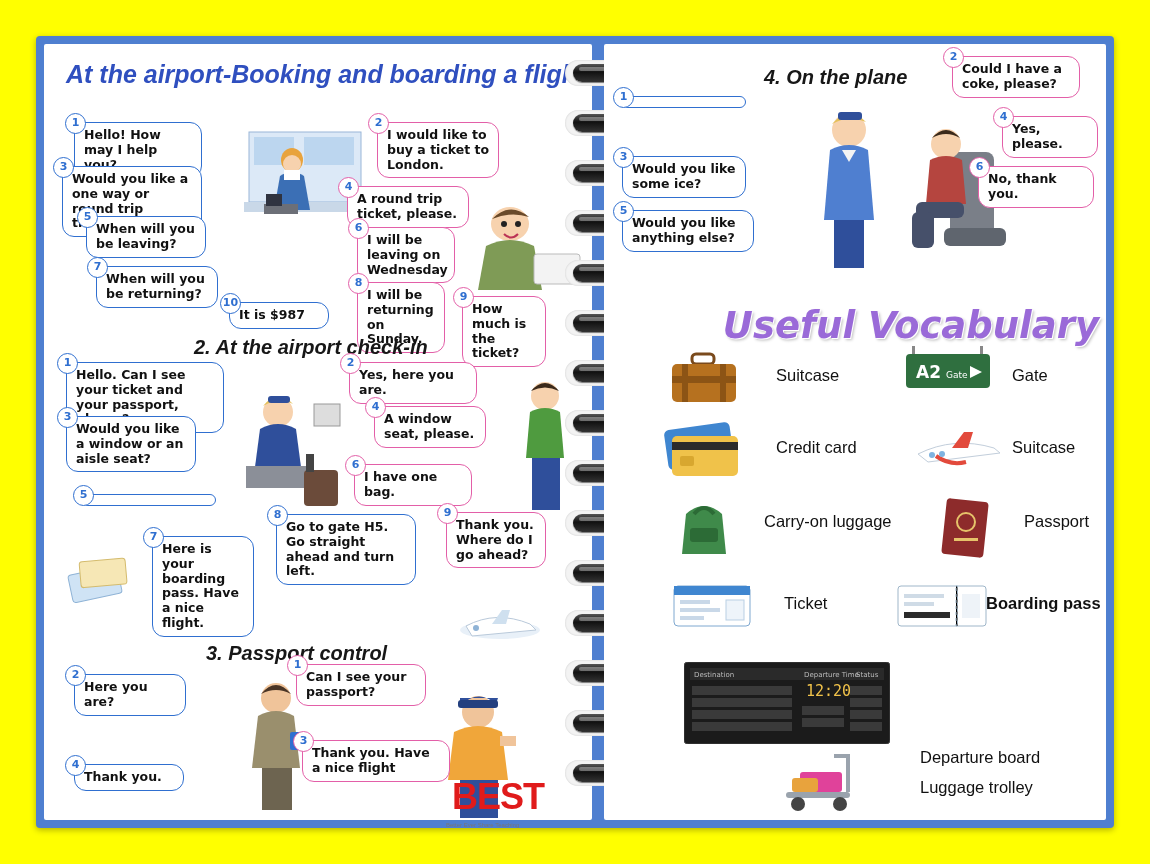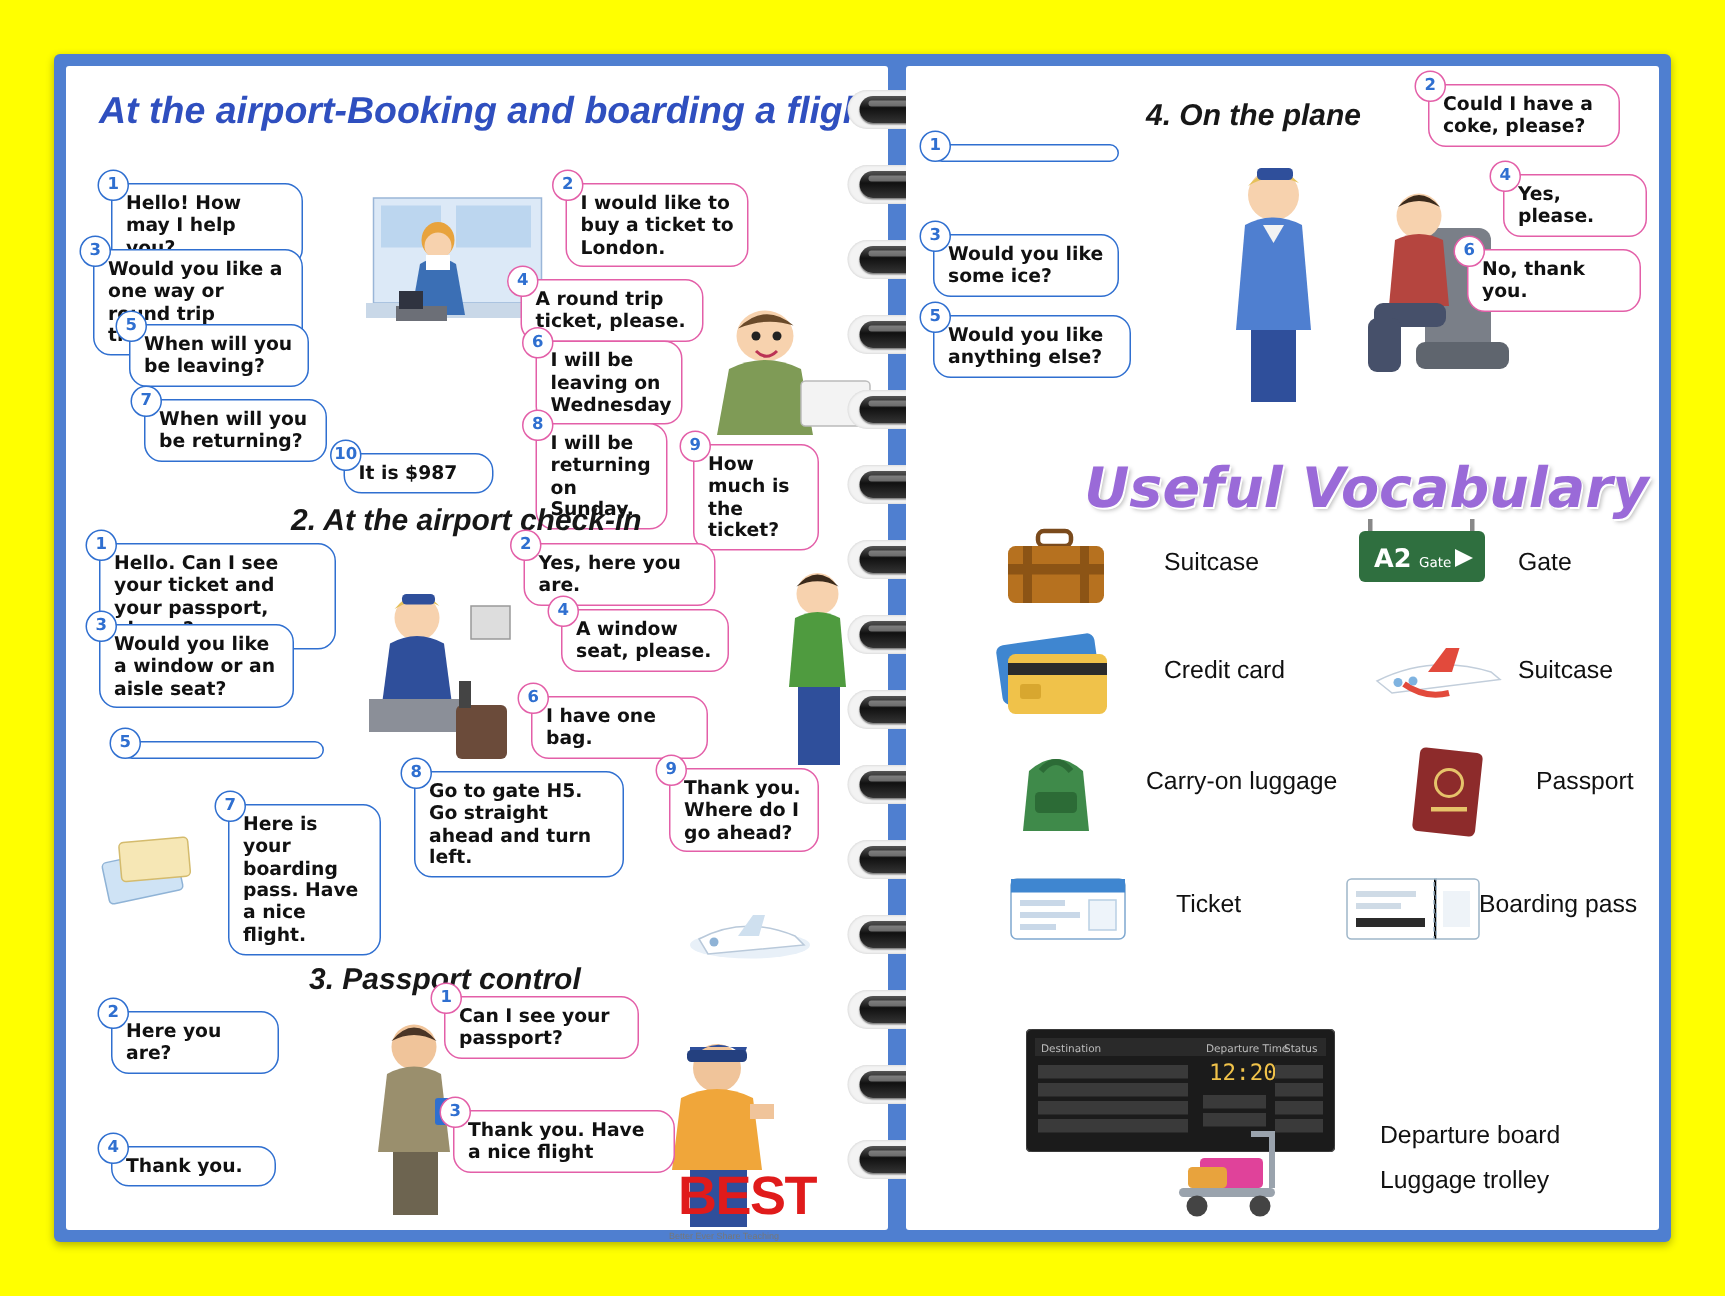--- a/index.html
+++ b/index.html
@@ -479,23 +479,23 @@
     <div class="vicon" style="left:290px;top:534px;">
       <svg width="96" height="56" viewBox="0 0 96 56">
         <rect x="4" y="8" width="88" height="40" rx="3" fill="#ffffff" stroke="#9fb6c9"></rect>
         <rect x="62" y="8" width="1.5" height="40" stroke-dasharray="3 3" stroke="#9fb6c9"></rect>
         <rect x="10" y="16" width="40" height="4" fill="#cfdbe6"></rect>
         <rect x="10" y="24" width="30" height="4" fill="#cfdbe6"></rect>
         <rect x="10" y="34" width="46" height="6" fill="#2b2b2b"></rect>
         <rect x="68" y="16" width="18" height="24" fill="#eef3f8"></rect>
       </svg>
     </div>
-    <div class="vlabel" style="left:382px;top:550px;">Boarding pass</div>
-
-    <div class="vicon" style="left:80px;top:642px;">
+    <div class="vlabel" style="left:382px;top:550px;font-weight:bold;">Boarding pass</div>
+
+    <div class="vicon" style="left:80px;top:618px;">
       <svg width="206" height="82" viewBox="0 0 206 82">
         <rect x="0" y="0" width="206" height="82" rx="4" fill="#1b1b1b" stroke="#444"></rect>
         <rect x="6" y="6" width="194" height="12" fill="#2a2a2a"></rect>
         <text x="10" y="15" font-family="DejaVu Sans" font-size="7" fill="#bbb">Destination</text>
         <text x="120" y="15" font-family="DejaVu Sans" font-size="7" fill="#bbb">Departure Time</text>
         <text x="172" y="15" font-family="DejaVu Sans" font-size="7" fill="#bbb">Status</text>
         <text x="122" y="34" font-family="DejaVu Sans Mono" font-size="15" fill="#f0c24a">12:20</text>
         <g fill="#3a3a3a">
           <rect x="8" y="24" width="100" height="9"></rect>
             <rect x="8" y="36" width="100" height="9"></rect>

